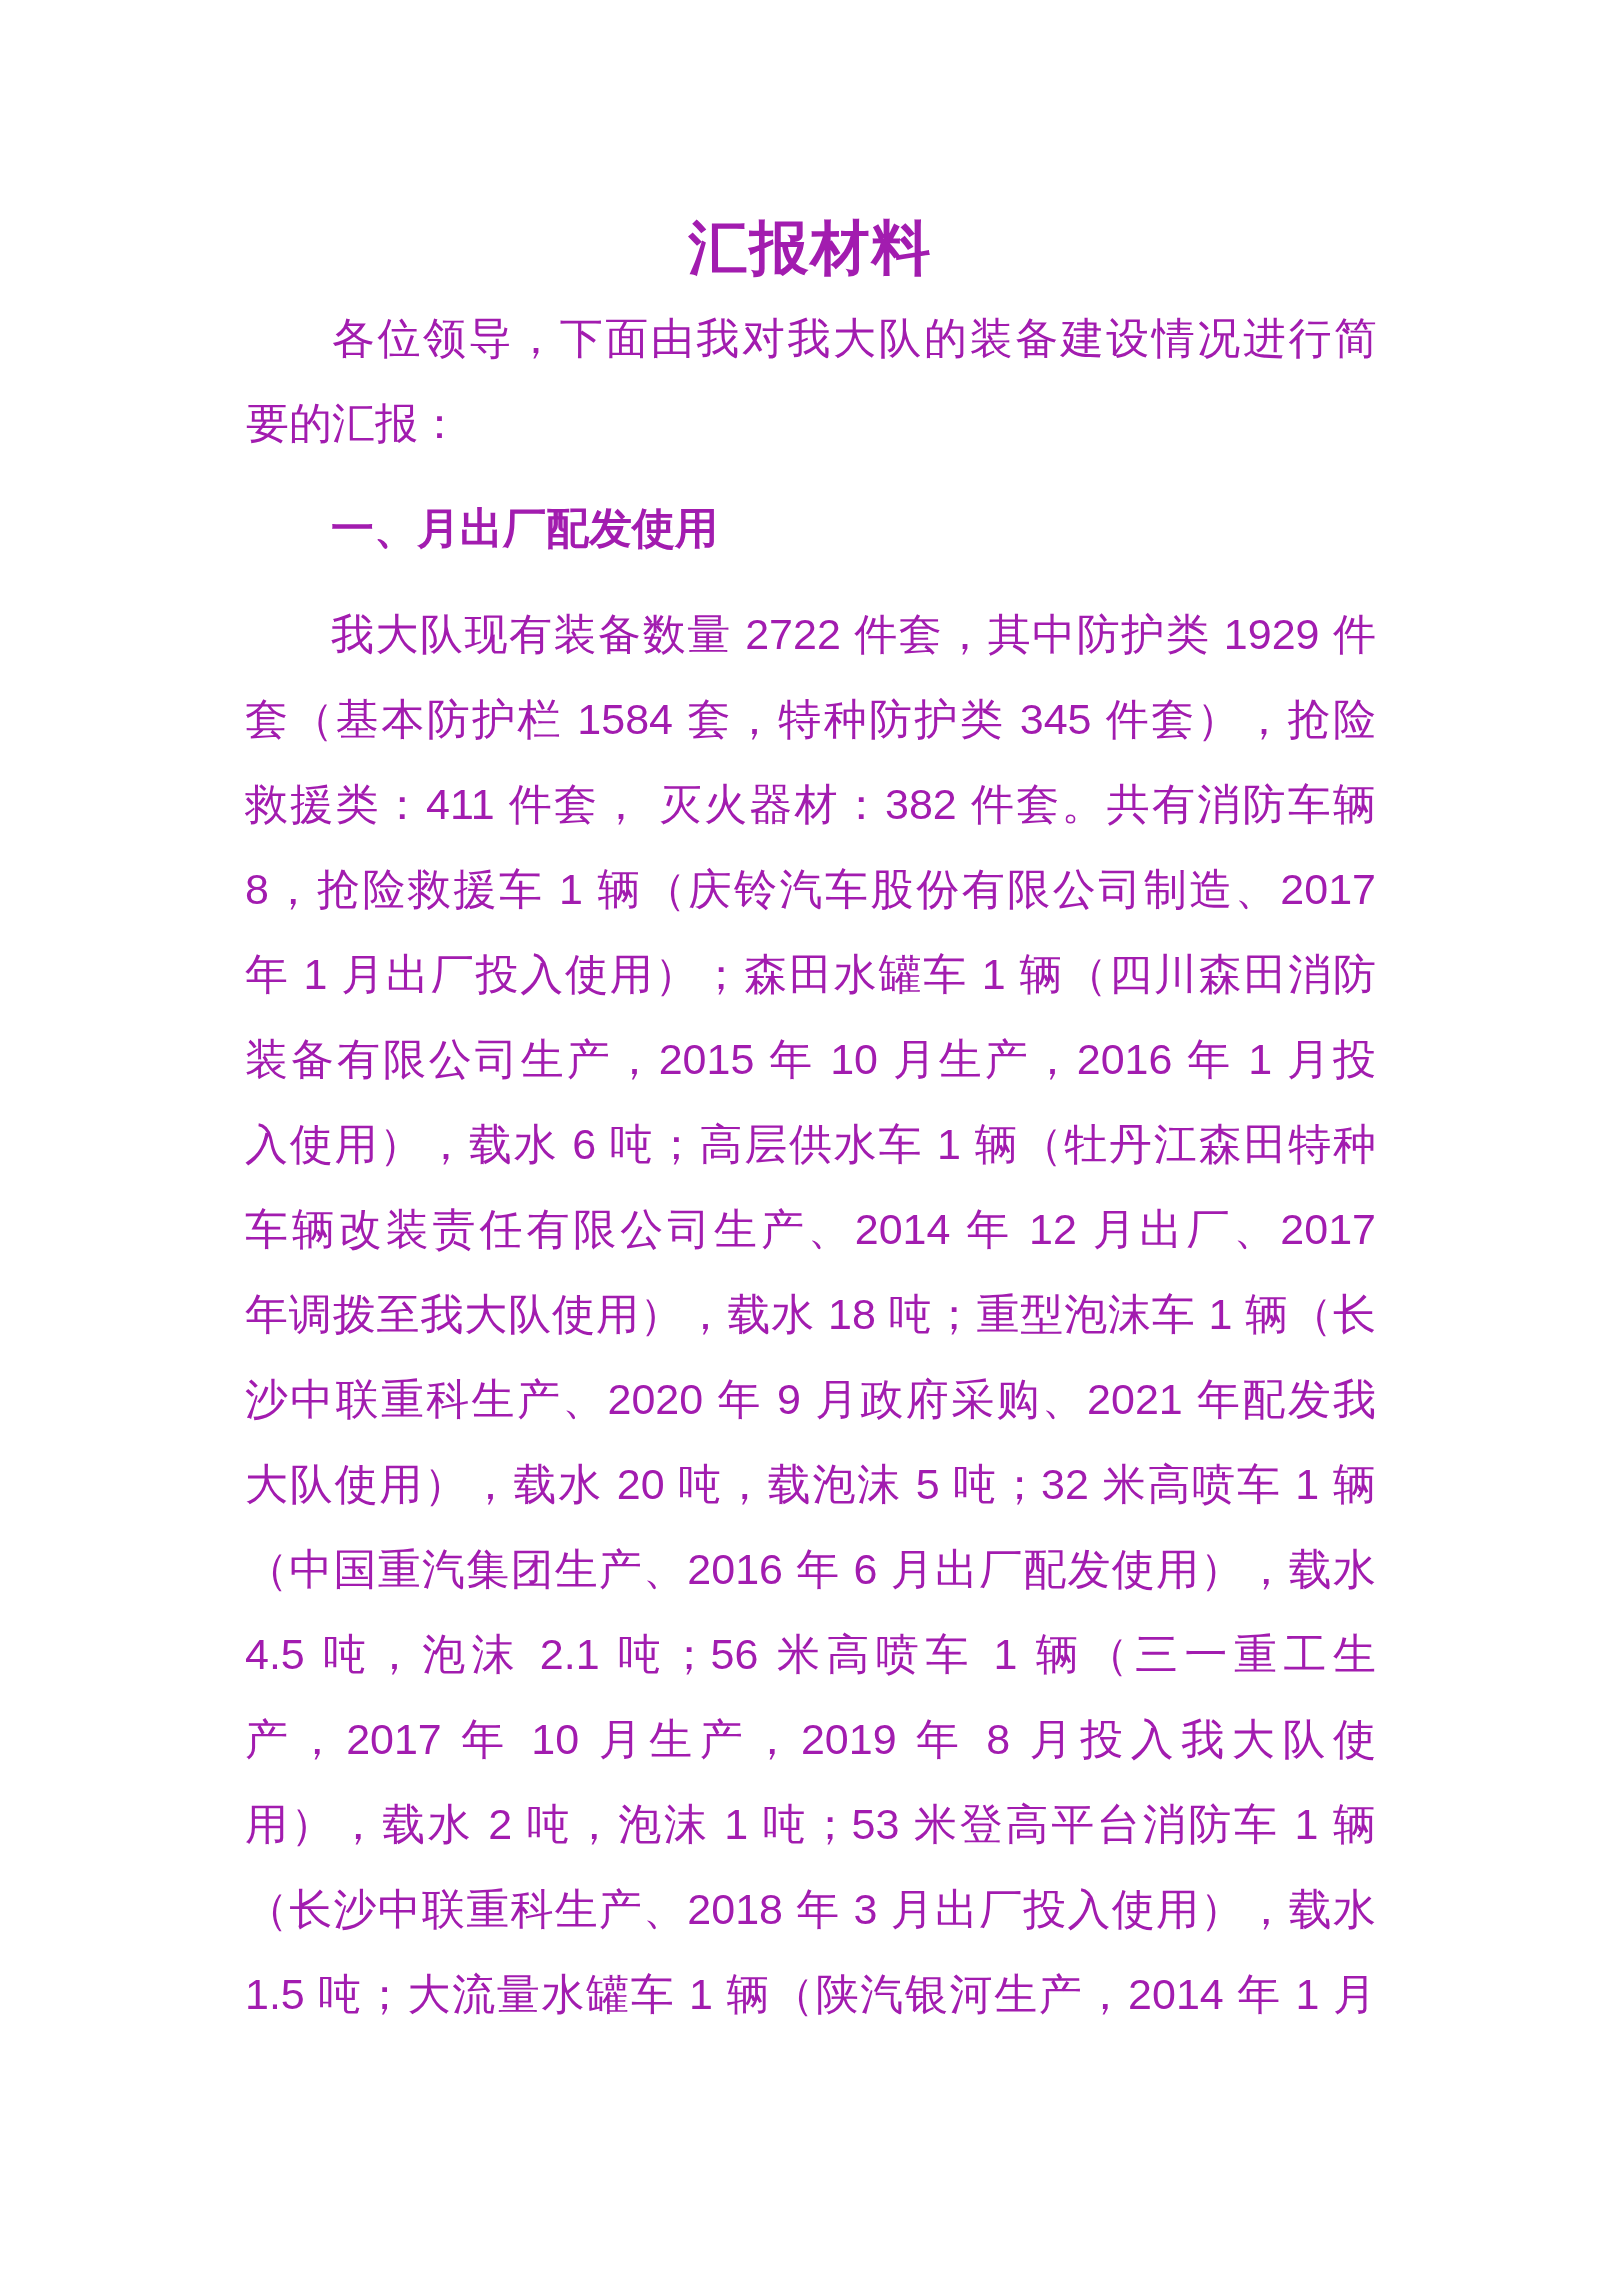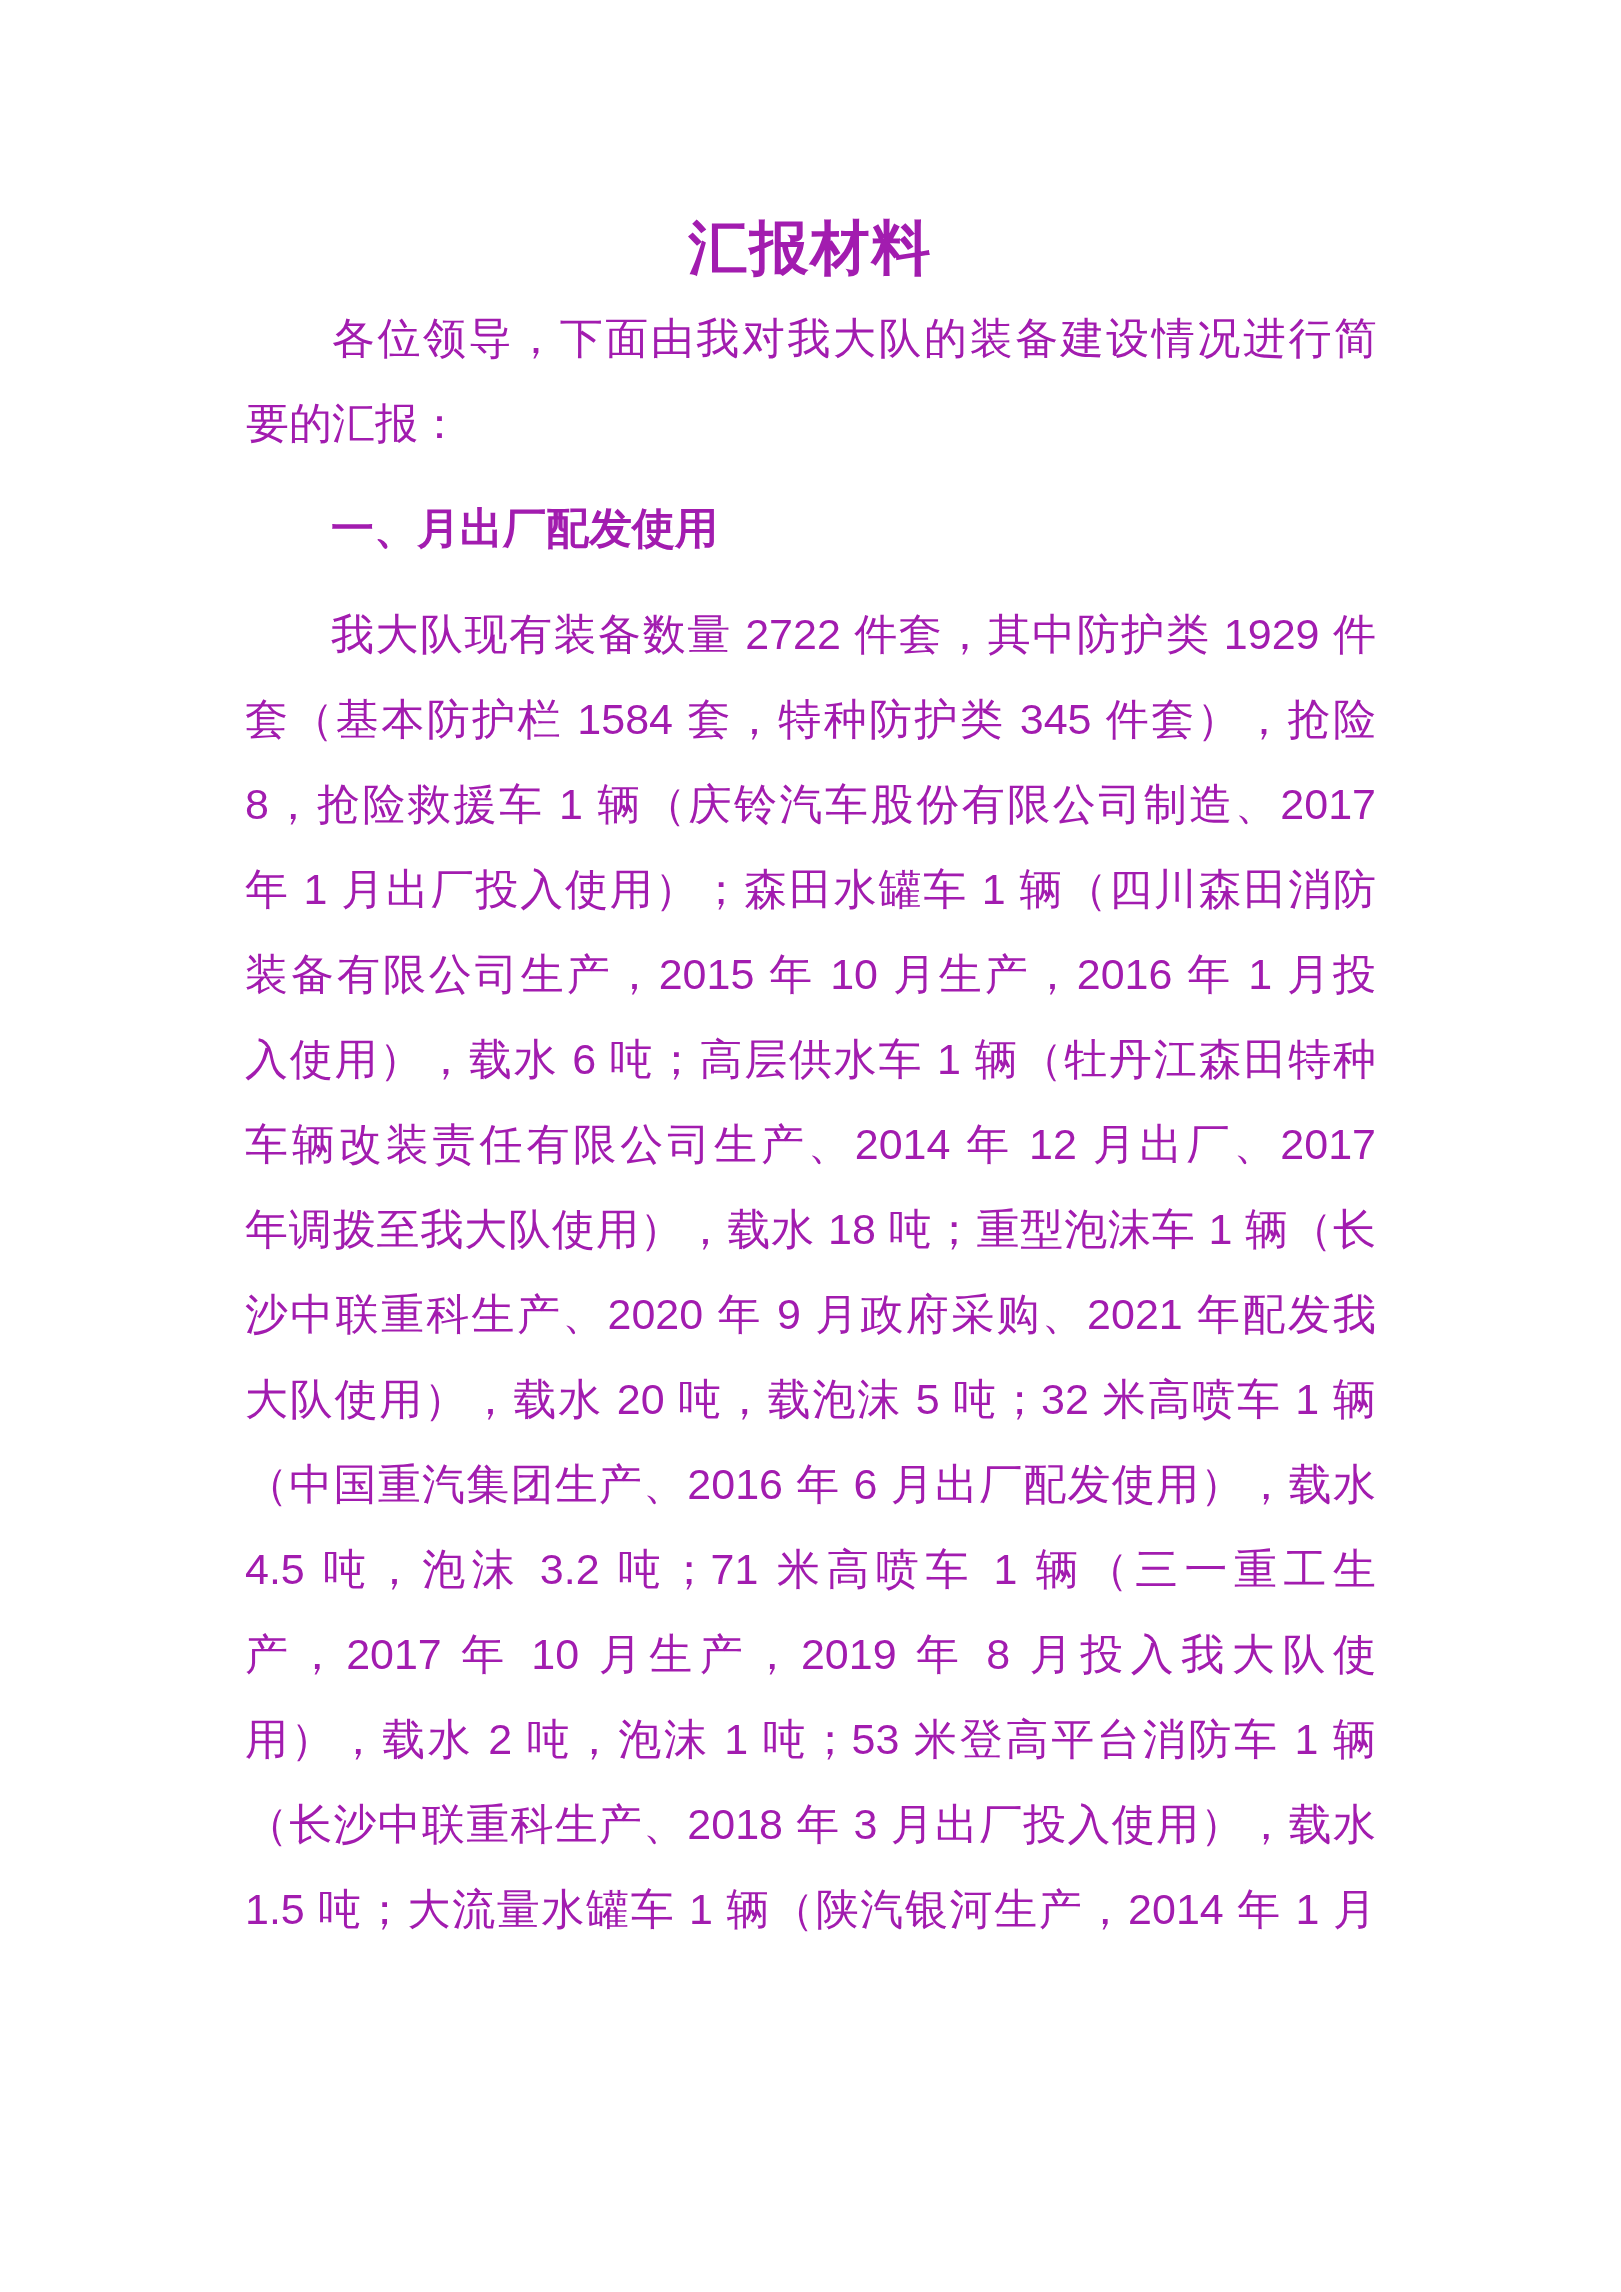--- a/index.html
+++ b/index.html
@@ -80,30 +80,31 @@
   <div class="intro-block">
     <div class="line just indent">各位领导，下面由我对我大队的装备建设情况进行简</div>
     <div class="line">要的汇报：</div>
   </div>
 
   <div class="section-heading">一、月出厂配发使用</div>
 
   <div class="body-block">
     <div class="line just indent">我大队现有装备数量 2722 件套，其中防护类 1929 件</div>
     <div class="line just">套（基本防护栏 1584 套，特种防护类 345 件套），抢险</div>
+    <div class="line just">救援类：411 件套， 灭火器材：382 件套。共有消防车辆</div>
     <div class="line just">8，抢险救援车 1 辆（庆铃汽车股份有限公司制造、2017</div>
     <div class="line just">年 1 月出厂投入使用）；森田水罐车 1 辆（四川森田消防</div>
     <div class="line just">装备有限公司生产，2015 年 10 月生产，2016 年 1 月投</div>
     <div class="line just">入使用），载水 6 吨；高层供水车 1 辆（牡丹江森田特种</div>
     <div class="line just">车辆改装责任有限公司生产、2014 年 12 月出厂、2017</div>
     <div class="line just">年调拨至我大队使用），载水 18 吨；重型泡沫车 1 辆（长</div>
     <div class="line just">沙中联重科生产、2020 年 9 月政府采购、2021 年配发我</div>
     <div class="line just">大队使用），载水 20 吨，载泡沫 5 吨；32 米高喷车 1 辆</div>
     <div class="line just">（中国重汽集团生产、2016 年 6 月出厂配发使用），载水</div>
-    <div class="line just">4.5 吨，泡沫 3.2 吨；71 米高喷车 1 辆（三一重工生</div>
+    <div class="line just">4.5 吨，泡沫 2.1 吨；56 米高喷车 1 辆（三一重工生</div>
     <div class="line just">产，2017 年 10 月生产，2019 年 8 月投入我大队使</div>
     <div class="line just">用），载水 2 吨，泡沫 1 吨；53 米登高平台消防车 1 辆</div>
     <div class="line just">（长沙中联重科生产、2018 年 3 月出厂投入使用），载水</div>
     <div class="line just">1.5 吨；大流量水罐车 1 辆（陕汽银河生产，2014 年 1 月</div>
   </div>
 
 </div>
 
 
 </body></html>

